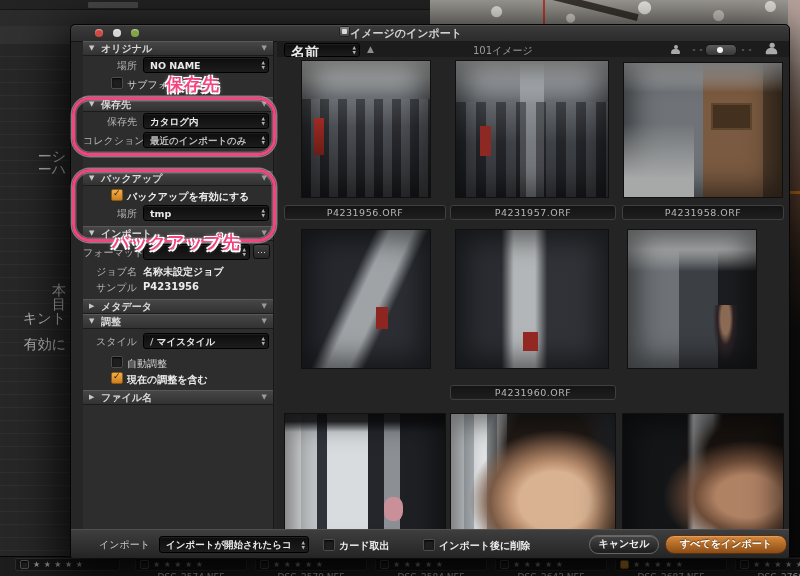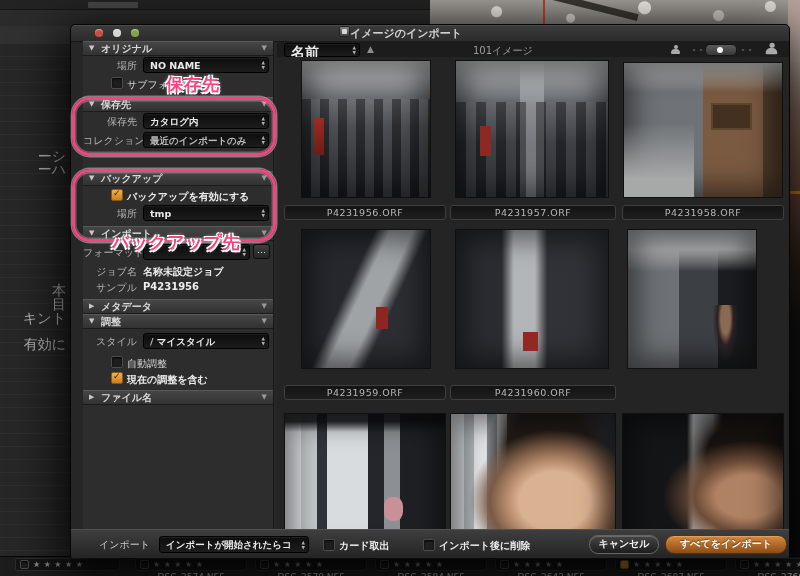--- a/index.html
+++ b/index.html
@@ -383,21 +383,20 @@
       <div class="ph ph-a" style="left:24px;top:3px;width:128px;height:136px"></div>
       <div class="ph ph-b" style="left:178px;top:3px;width:152px;height:136px"></div>
       <div class="ph ph-c" style="left:346px;top:5px;width:158px;height:134px"></div>
       <div class="fname" style="left:7px;top:148px;width:160px">P4231956.ORF</div>
       <div class="fname" style="left:173px;top:148px;width:164px">P4231957.ORF</div>
       <div class="fname" style="left:345px;top:148px;width:160px">P4231958.ORF</div>
 
       <div class="ph ph-d" style="left:24px;top:172px;width:128px;height:138px"></div>
       <div class="ph ph-e" style="left:178px;top:172px;width:152px;height:138px"></div>
       <div class="ph ph-f" style="left:350px;top:172px;width:128px;height:138px"></div>
-      <div class="fname" style="left:7px;top:328px;width:160px">P4231959.ORF</div>
       <div class="fname" style="left:173px;top:328px;width:164px">P4231960.ORF</div>
 
       <div class="ph ph-g" style="left:7px;top:356px;width:160px;height:150px"></div>
       <div class="ph ph-h" style="left:173px;top:356px;width:164px;height:150px"></div>
       <div class="ph ph-i" style="left:345px;top:356px;width:160px;height:150px"></div>
     </div>
 
     <div class="abs" id="footer">
       <span style="position:absolute;left:28px;top:8px;font-size:10px;color:#c9c9c9">インポート</span>
       <div class="dd" style="left:88px;top:6px;width:148px;height:15px">

